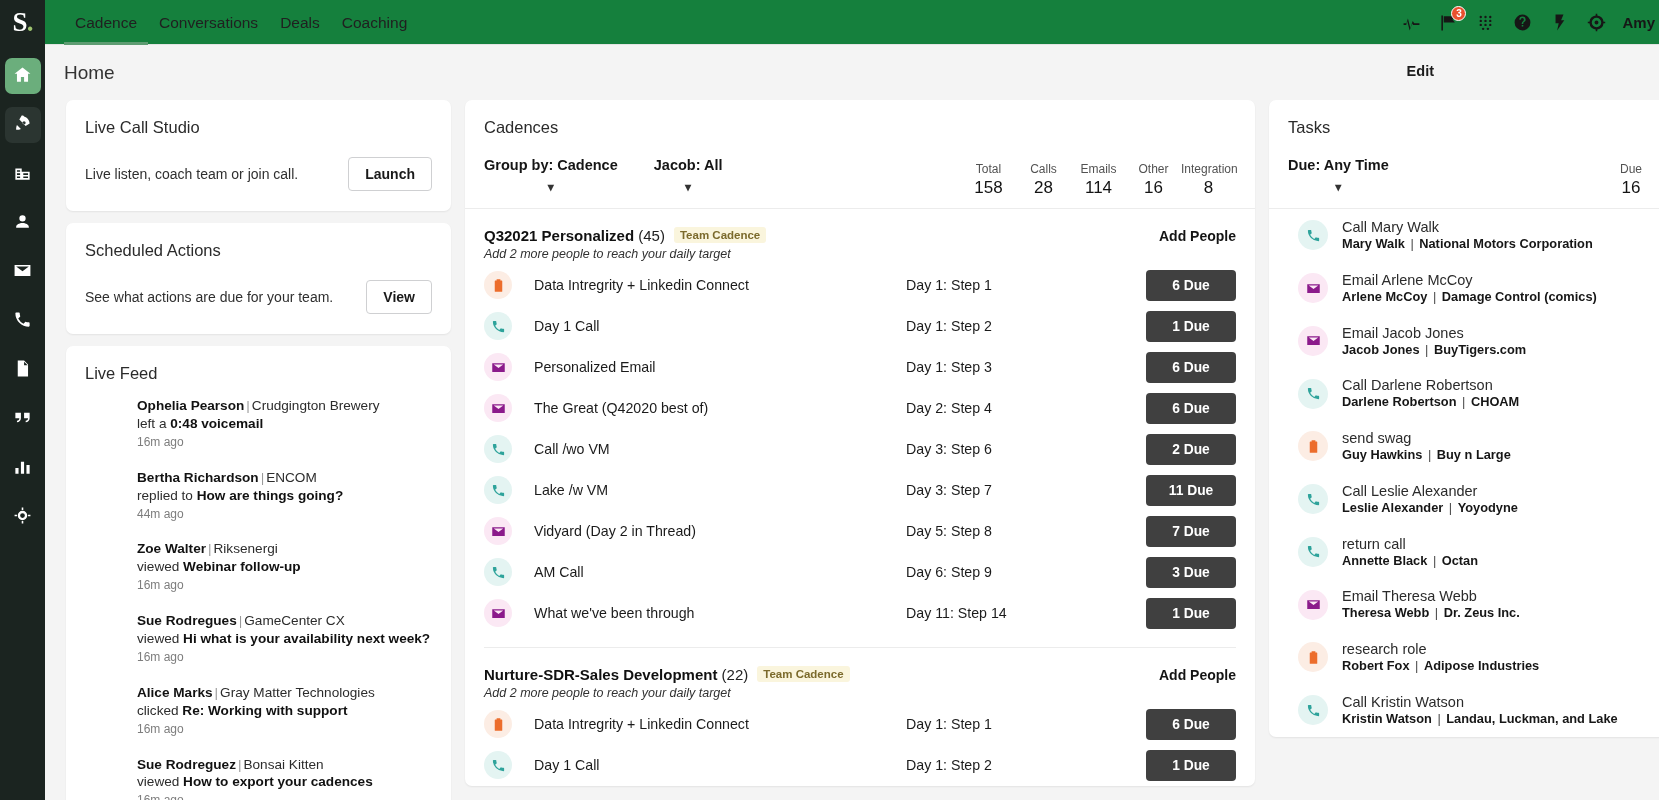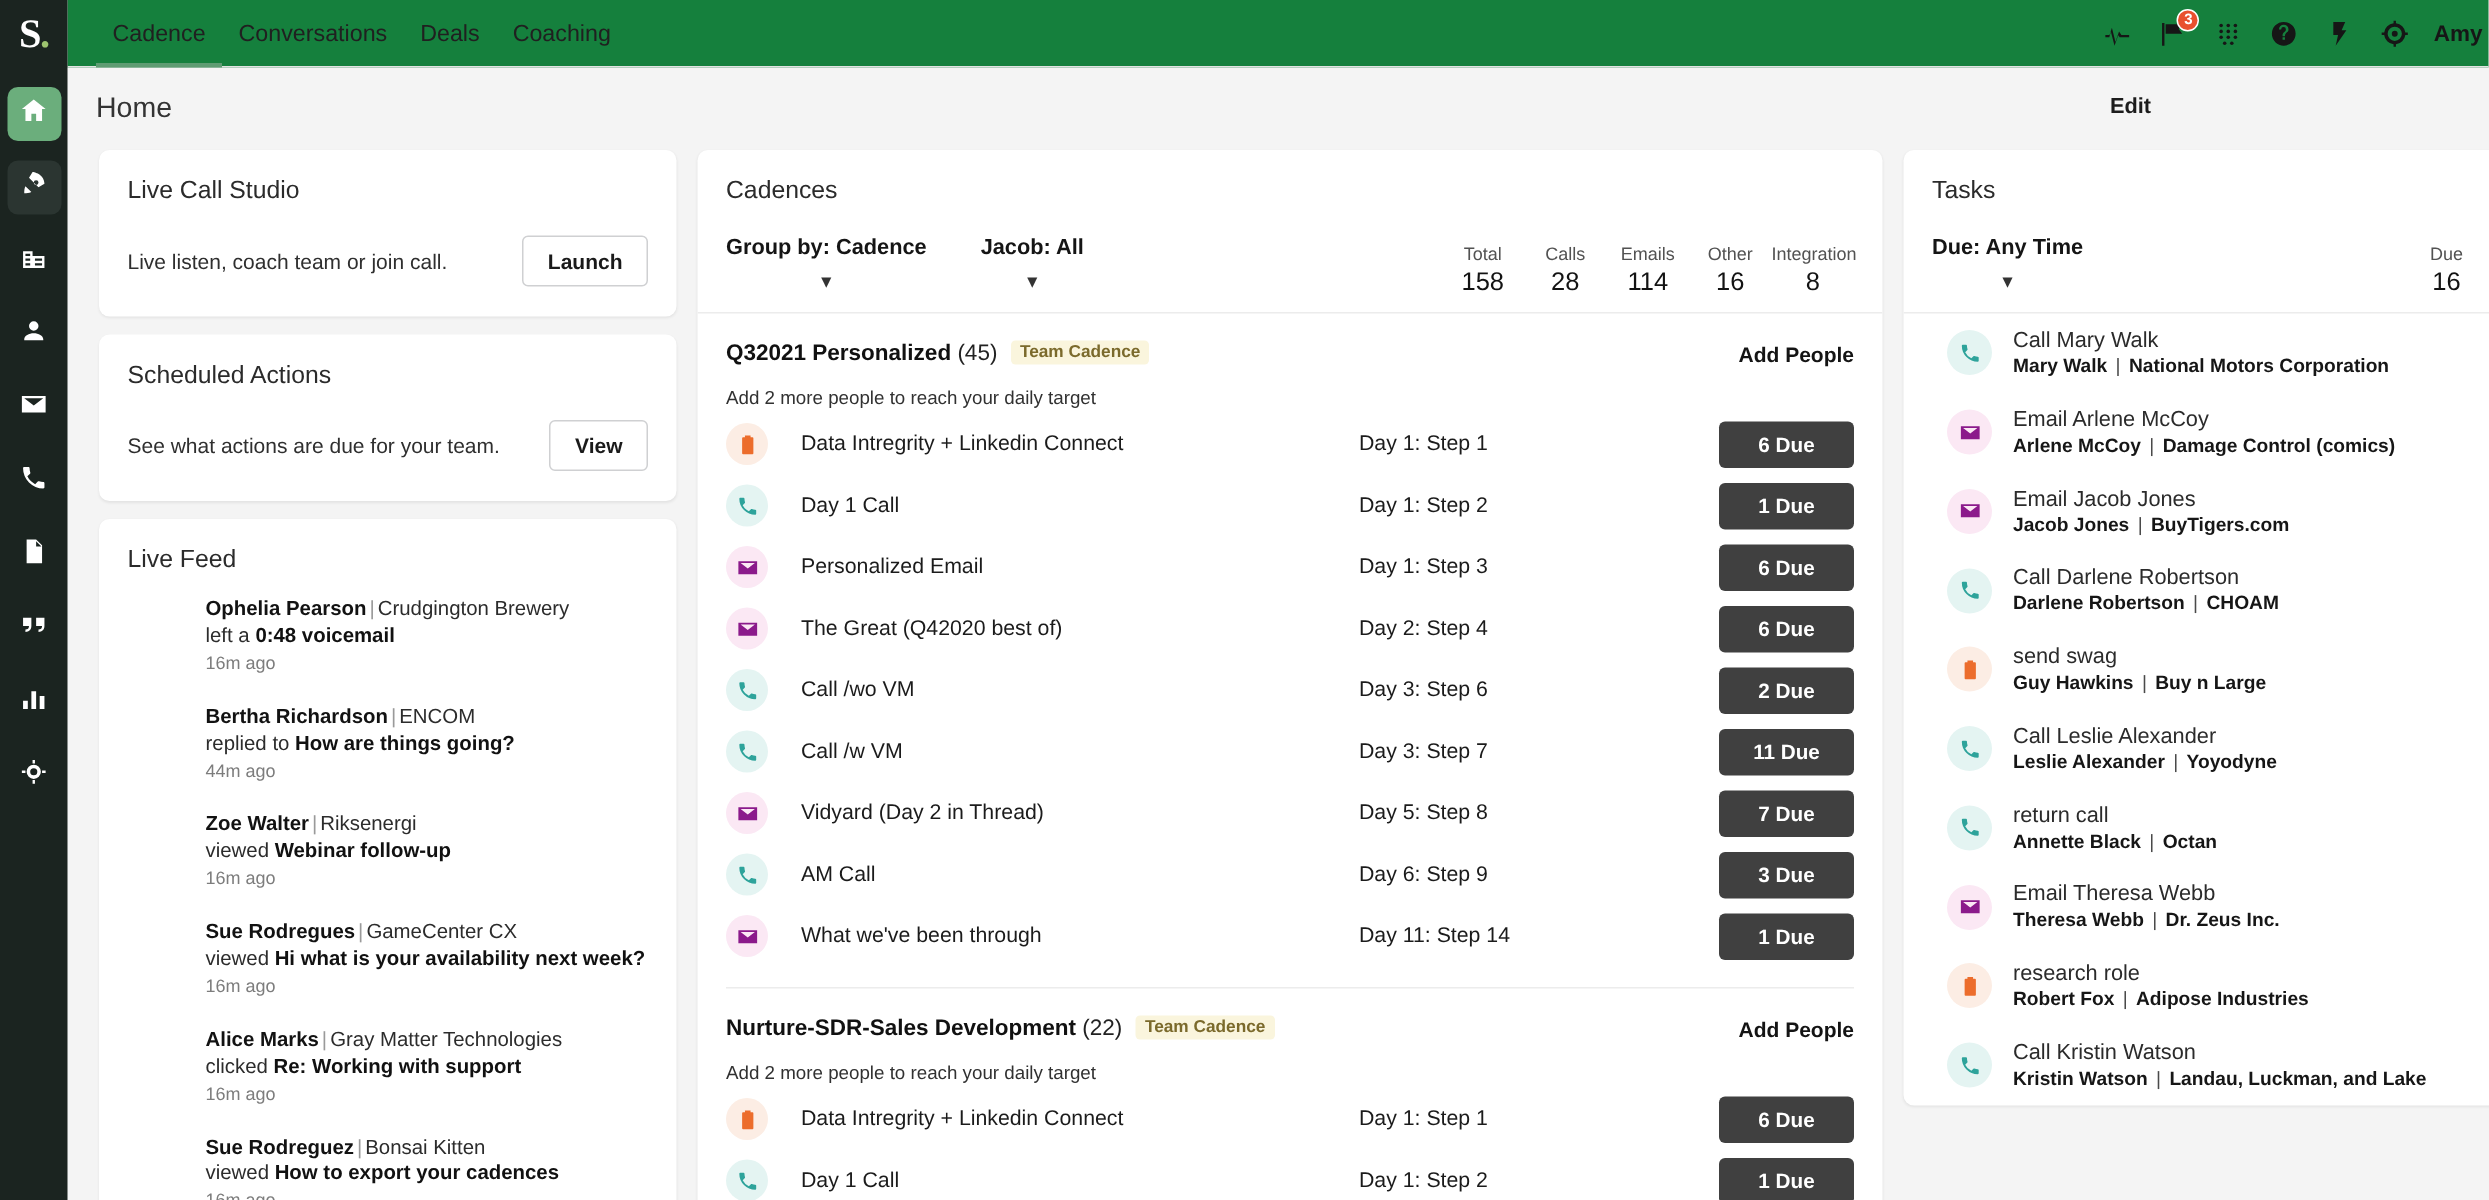--- a/index.html
+++ b/index.html
@@ -166,21 +166,21 @@
   .cad-group-head { padding: 18px 0 4px 0; display: flex; align-items: flex-start; }
   .cad-title { font-size: 15px; font-weight: bold; color: #111; }
   .cad-title .count { font-weight: normal; color: #222; }
   .team-badge {
     display: inline-block; margin-left: 9px;
     background: #FAF5DD; color: #7B6A2C;
     font-size: 11.5px; font-weight: bold;
     padding: 2px 6px; border-radius: 3px;
     vertical-align: 2px;
   }
-  .cad-sub { font-size: 12.5px; color: #313131; margin-top: 14px; }
+  .cad-sub { font-size: 12.5px; color: #313131; margin-top: 3px; font-style: italic; }
   .add-people {
     margin-left: auto; font-size: 14px; font-weight: bold; color: #141414;
     padding-top: 1px;
   }
   .step-row {
     display: flex; align-items: center;
     height: 40px; margin-bottom: 1px;
   }
   .step-ico {
     width: 28px; height: 28px; border-radius: 50%;
@@ -507,21 +507,21 @@
             <div class="step-name">Call /wo VM</div>
             <div class="step-day">Day 3: Step 6</div>
             <button class="due-btn">2 Due</button>
           </div>
           <div class="step-row">
             <div class="step-ico ico-call">
               <svg viewBox="0 0 24 24">
                 <path d="M6.6 10.8a15 15 0 0 0 6.6 6.6l2.2-2.2c.3-.3.7-.4 1-.2 1.2.4 2.4.6 3.6.6.6 0 1 .4 1 1V20c0 .6-.4 1-1 1A17 17 0 0 1 3 4c0-.6.4-1 1-1h3.5c.6 0 1 .4 1 1 0 1.3.2 2.5.6 3.6.1.4 0 .8-.2 1l-2.3 2.2z"></path>
               </svg>
             </div>
-            <div class="step-name">Call /w VM</div>
+            <div class="step-name">Lake /w VM</div>
             <div class="step-day">Day 3: Step 7</div>
             <button class="due-btn">11 Due</button>
           </div>
           <div class="step-row">
             <div class="step-ico ico-email">
               <svg viewBox="0 0 24 24">
                 <path d="M2 5h20v14H2V5zm2.4 2L12 12.8 19.6 7H4.4z"></path>
               </svg>
             </div>
             <div class="step-name">Vidyard (Day 2 in Thread)</div>

